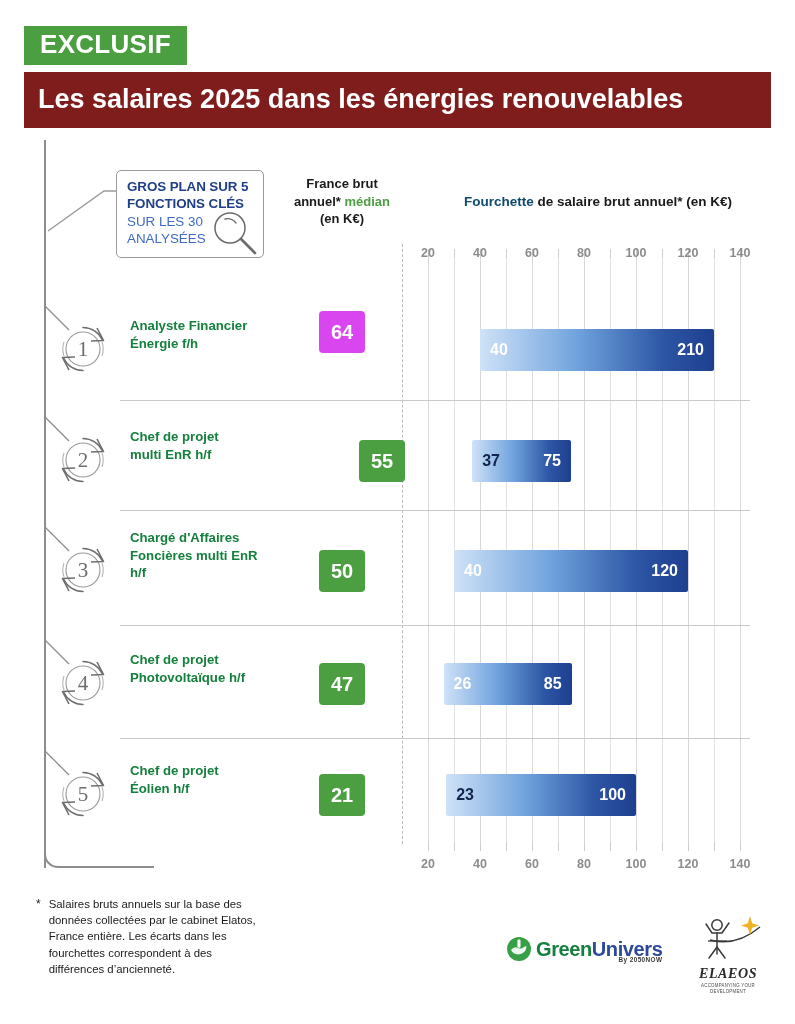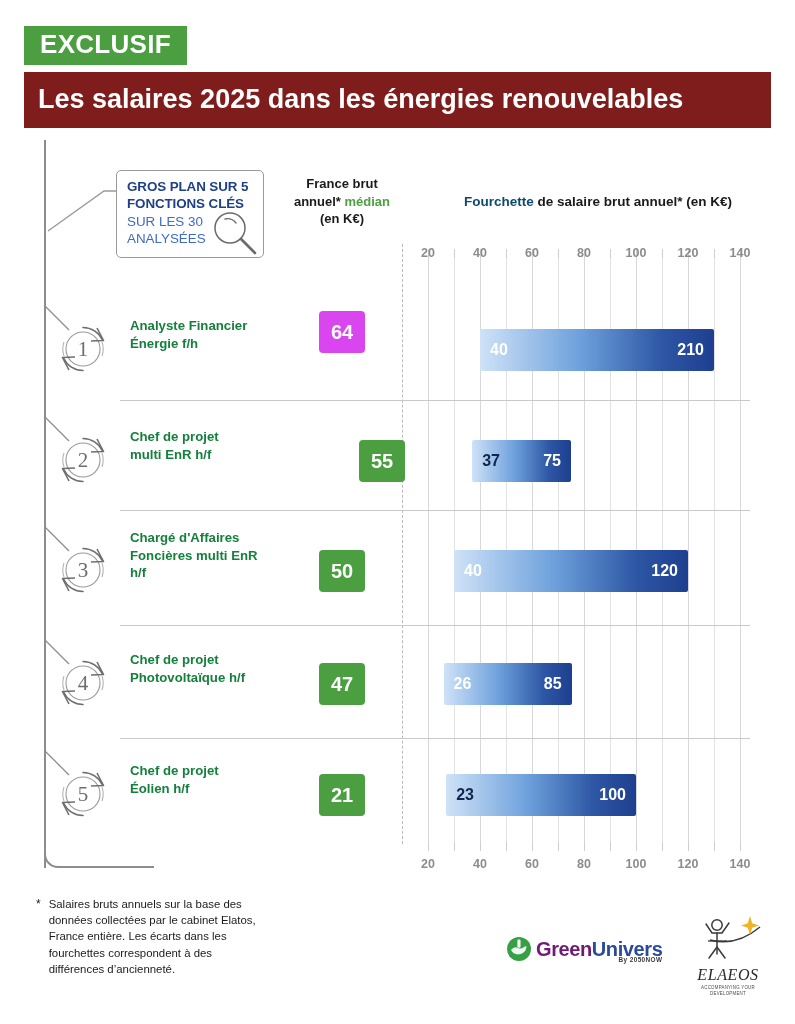--- a/index.html
+++ b/index.html
@@ -309,24 +309,24 @@
     letter-spacing: 0.4px;
   }
   .logo-el {
     position: absolute;
     left: 684px;
     top: 914px;
     width: 88px;
     text-align: center;
   }
   .logo-el .word {
-    font-size: 16px;
+    font-size: 14px;
     font-family: "Liberation Serif", serif;
     font-style: italic;
-    font-weight: normal;
+    font-weight: bold;
     color: #2a2a2a;
     letter-spacing: 0.6px;
     line-height: 1;
     margin-top: 1px;
   }
   .logo-el .sub {
     font-size: 4.4px;
     color: #4a4a4a;
     letter-spacing: 0.25px;
     margin-top: 2px;
@@ -562,21 +562,21 @@
   <span class="star">*</span>
   <span>Salaires bruts annuels sur la base des données collectées par le cabinet Elatos, France entière. Les écarts dans les fourchettes correspondent à des différences d’ancienneté.</span>
 </div>
 
 <div class="logo-gu">
   <svg width="26" height="26" viewBox="0 0 26 26" aria-hidden="true">
     <circle cx="13" cy="13" r="12" fill="#37a046"></circle>
     <path d="M5 14 q3 -4 7 -2 q3 1.5 6 -1 q1.6 -1.2 2.6 -0.4 q-0.6 7 -8.6 8 q-5 -0.6 -7 -4.6 z" fill="#ffffff" opacity="0.92"></path>
     <rect x="11.4" y="3.4" width="3.1" height="8.4" rx="1.4" fill="#ffffff"></rect>
   </svg>
-  <div class="word"><span style="color:#701a75">Green</span><span>Univers</span></div>
+  <div class="word"><span style="color:#15803d">Green</span><span>Univers</span></div>
   <div class="sub">By 2050NOW</div>
 </div>
 
 <div class="logo-el">
   <svg width="76" height="48" viewBox="0 0 76 48" aria-hidden="true">
     <circle cx="27" cy="11" r="5.2" fill="none" stroke="#3a3a3a" stroke-width="1.5"></circle>
     <path d="M16 10 L22 19 L32 19 L39 9" fill="none" stroke="#3a3a3a" stroke-width="1.5" stroke-linecap="round"></path>
     <path d="M27 19 L27 40" stroke="#3a3a3a" stroke-width="1.5" stroke-linecap="round"></path>
     <path d="M27 33 L19 44 M27 33 L35 44" stroke="#3a3a3a" stroke-width="1.5" stroke-linecap="round"></path>
     <path d="M18 27 L37 27" stroke="#3a3a3a" stroke-width="1.3"></path>

